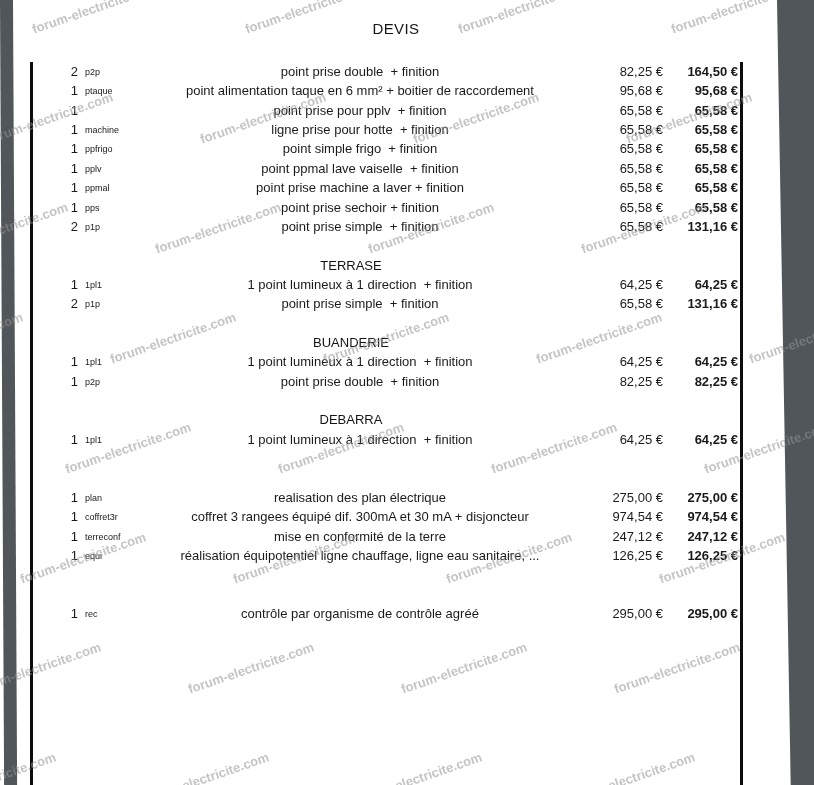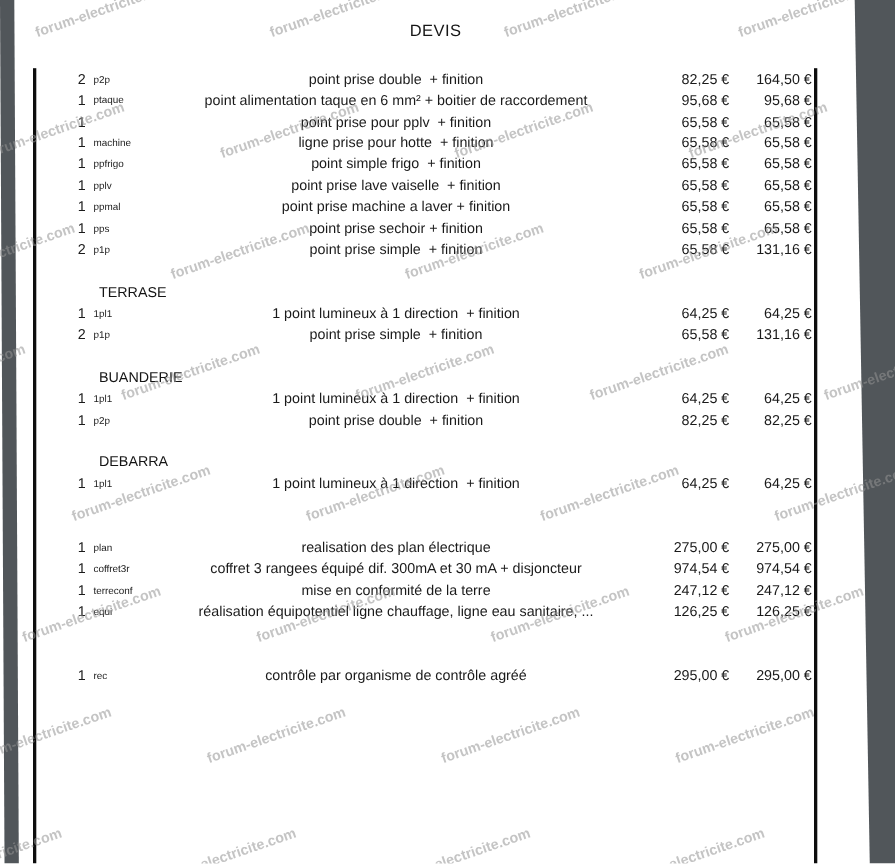--- a/index.html
+++ b/index.html
@@ -27,22 +27,22 @@
   .col-line.right{left:740px;}
 
   
   .rows{position:absolute;left:30px;top:62px;width:712px;z-index:3;}
   .row{position:relative;height:19.37px;}
   .row span{position:absolute;top:0;line-height:19.37px;font-size:13px;white-space:pre;}
   .cell-qty{left:0;width:48px;text-align:right;}
   .cell-code{left:55px;width:120px;font-size:9px !important;line-height:21.6px !important;text-align:left;}
   .cell-desc{left:55px;width:550px;text-align:center;}
   .cell-unit{left:480px;width:153px;text-align:right;}
-  .cell-total{left:633px;width:75px;text-align:right;}
-  .cell-header{left:60px;width:550px;text-align:left;color:#141414;}
+  .cell-total{left:633px;width:75px;text-align:right;font-weight:bold;}
+  .cell-header{left:46px;width:550px;text-align:center;color:#141414;}
 
   
   .wm-layer{position:absolute;left:0;top:0;width:100%;height:100%;z-index:6;pointer-events:none;}
   .wm{
     position:absolute;font-size:13px;font-weight:700;white-space:nowrap;
     color:rgba(148,148,148,0.55);
     transform:translate(-50%,-50%) rotate(-19deg);
   }
 </style>
 </head>
@@ -87,21 +87,21 @@
     <div class="row">
       <span class="cell-qty">1</span>
       <span class="cell-code">ppfrigo</span>
       <span class="cell-desc">point simple frigo  + finition</span>
       <span class="cell-unit">65,58 €</span>
       <span class="cell-total">65,58 €</span>
     </div>
     <div class="row">
       <span class="cell-qty">1</span>
       <span class="cell-code">pplv</span>
-      <span class="cell-desc">point prise lave vaiselle  + finition</span>
+      <span class="cell-desc">point ppmal lave vaiselle  + finition</span>
       <span class="cell-unit">65,58 €</span>
       <span class="cell-total">65,58 €</span>
     </div>
     <div class="row">
       <span class="cell-qty">1</span>
       <span class="cell-code">ppmal</span>
       <span class="cell-desc">point prise machine a laver + finition</span>
       <span class="cell-unit">65,58 €</span>
       <span class="cell-total">65,58 €</span>
     </div>

